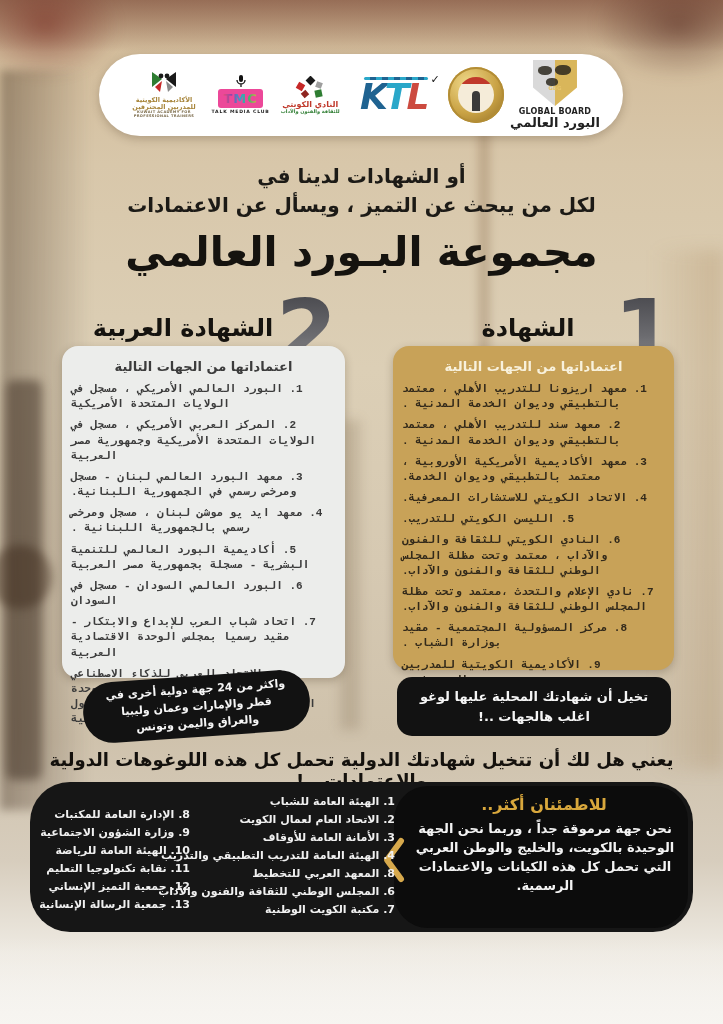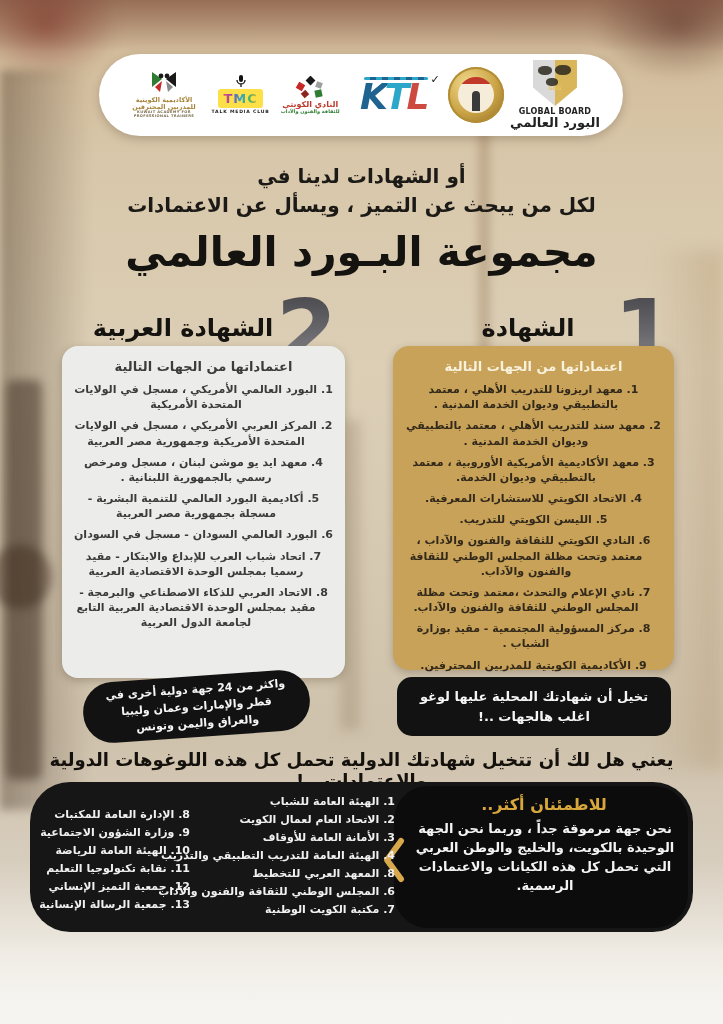--- a/index.html
+++ b/index.html
@@ -21,21 +21,21 @@
 
   
   .logo-bar{position:absolute;left:99px;top:54px;width:524px;height:82px;background:#fff;border-radius:41px;
             box-shadow:0 3px 10px rgba(60,40,20,.25);display:flex;align-items:center;justify-content:space-between;
             padding:16px 22px;box-sizing:border-box;direction:ltr;}
   .logo{display:flex;flex-direction:column;align-items:center;justify-content:center;line-height:1.05;}
   .lg-academy{width:86px;}
   .lg-academy .ar{font-size:6.5px;font-weight:700;color:#a8863c;}
   .lg-academy .en{font-size:3.6px;font-weight:700;color:#7a6a4a;letter-spacing:.4px;}
   .lg-tmc{width:62px;}
-  .tmc-box{background:#fde047;border-radius:3px;padding:1px 5px;margin-top:1px;}
+  .tmc-box{background:#ec4899;border-radius:3px;padding:1px 5px;margin-top:1px;}
   .tmc-text{font-size:13px;font-weight:800;letter-spacing:1px;
             background:linear-gradient(90deg,#e94e77,#8e44ad,#32a5c9,#47b36b,#e8b23d);
             -webkit-background-clip:text;background-clip:text;color:transparent;}
   .tmc-cap{font-size:4.6px;font-weight:700;color:#222;letter-spacing:.8px;margin-top:2px;}
   .lg-club{width:72px;}
   .lg-club .ar1{font-size:8px;font-weight:800;color:#c0392b;margin-top:1px;}
   .lg-club .ar2{font-size:5px;font-weight:700;color:#2e7d32;}
   .lg-ktl{width:95px;}
   .ktl-topline{width:64px;height:3px;border-radius:2px;background:repeating-linear-gradient(90deg,#2aa7c9 0 6px,#1f6391 6px 12px);margin-bottom:1px;}
   .ktl-text{font-size:36px;font-weight:800;font-style:italic;letter-spacing:-3px;line-height:.9;}
@@ -73,22 +73,22 @@
   .local-heading{left:438px;top:314px;width:180px;}
   .intl-heading{left:92px;top:314px;width:182px;}
 
   
   .card{position:absolute;border-radius:16px;box-sizing:border-box;padding:13px 9px;box-shadow:0 3px 8px rgba(50,35,15,.25);}
   .gold-card{left:393px;top:346px;width:281px;height:324px;background:#c8a258;}
   .white-card{left:62px;top:346px;width:283px;height:332px;background:#ecedeb;}
   .card-title{font-size:13px;font-weight:700;text-align:center;margin-bottom:8px;}
   .gold-card .card-title{color:#f8f1dc;}
   .white-card .card-title{color:#3c3c3c;}
-  .card-item{font-size:11px;font-weight:700;line-height:1.38;margin-bottom:6px;text-align:center;
-             padding-right:15px;text-indent:-15px;}
+  .card-item{font-size:11px;font-weight:700;line-height:1.38;margin-bottom:6px;text-align:left;
+             padding-right:15px;text-indent:-15px;font-family:Liberation Mono, monospace;}
   .gold-card .card-item{color:#32291a;}
   .white-card .card-item{color:#3b3b3b;}
 
   
   .pill{position:absolute;background:#121212;color:#f5f5f5;font-weight:700;text-align:center;
         display:flex;align-items:center;justify-content:center;box-sizing:border-box;}
   .local-pill{left:397px;top:677px;width:274px;height:59px;border-radius:15px;font-size:13px;line-height:1.5;padding:6px 14px;}
   .intl-pill{left:83px;top:676px;width:227px;height:61px;border-radius:30px;font-size:11px;line-height:1.55;
              padding:8px 16px;transform:rotate(-4deg);}
 
@@ -209,20 +209,21 @@
     <div class="card-item">6. النادي الكويتي للثقافة والفنون والآداب ، معتمد وتحت مظلة المجلس الوطني للثقافة والفنون والآداب.</div>
     <div class="card-item">7. نادي الإعلام والتحدث ،معتمد وتحت مظلة المجلس الوطني للثقافة والفنون والآداب.</div>
     <div class="card-item">8. مركز المسؤولية المجتمعية - مقيد بوزارة الشباب .</div>
     <div class="card-item">9. الأكاديمية الكويتية للمدربين المحترفين.</div>
   </div>
 
   <div class="card white-card">
     <div class="card-title">اعتماداتها من الجهات التالية</div>
     <div class="card-item">1.  البورد العالمي الأمريكي ، مسجل في الولايات المتحدة الأمريكية</div>
     <div class="card-item">2. المركز العربي الأمريكي ، مسجل في الولايات المتحدة الأمريكية وجمهورية مصر العربية</div>
+    <div class="card-item">3. معهد البورد العالمي لبنان - مسجل ومرخص رسمي في الجمهورية اللبنانية.</div>
     <div class="card-item">4. معهد ايد يو موشن لبنان ، مسجل ومرخص رسمي بالجمهورية اللبنانية .</div>
     <div class="card-item">5. أكاديمية البورد العالمي للتنمية البشرية - مسجلة بجمهورية مصر العربية</div>
     <div class="card-item">6. البورد العالمي السودان - مسجل في السودان</div>
     <div class="card-item">7. اتحاد شباب العرب للإبداع والابتكار - مقيد رسميا بمجلس الوحدة الاقتصادية العربية</div>
     <div class="card-item">8. الاتحاد العربي للذكاء الاصطناعي والبرمجة - مقيد بمجلس الوحدة الاقتصادية العربية التابع لجامعة الدول العربية</div>
   </div>
 
   <div class="pill local-pill">تخيل أن شهادتك المحلية عليها لوغو اغلب هالجهات ..!</div>
   <div class="pill intl-pill">واكثر من 24 جهة دولية أخرى في قطر والإمارات وعمان وليبيا والعراق واليمن وتونس</div>
 

